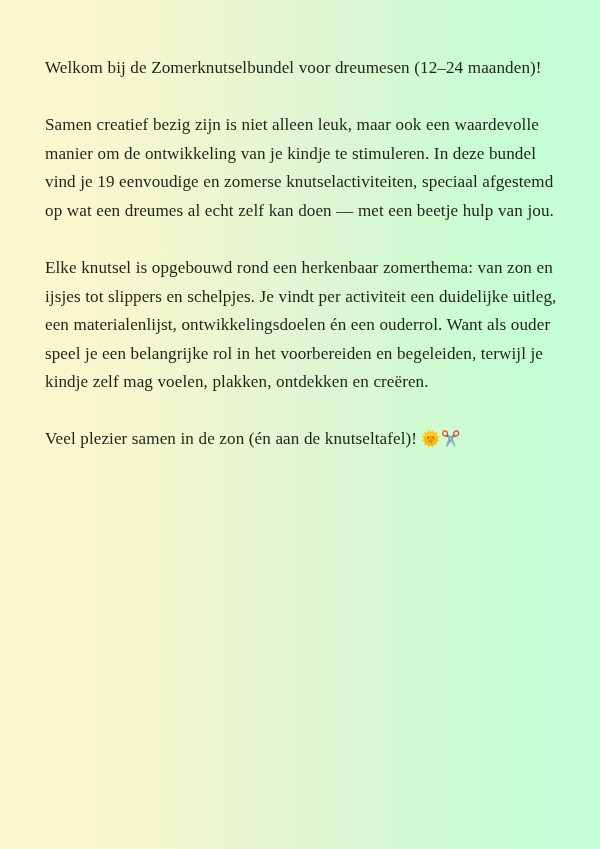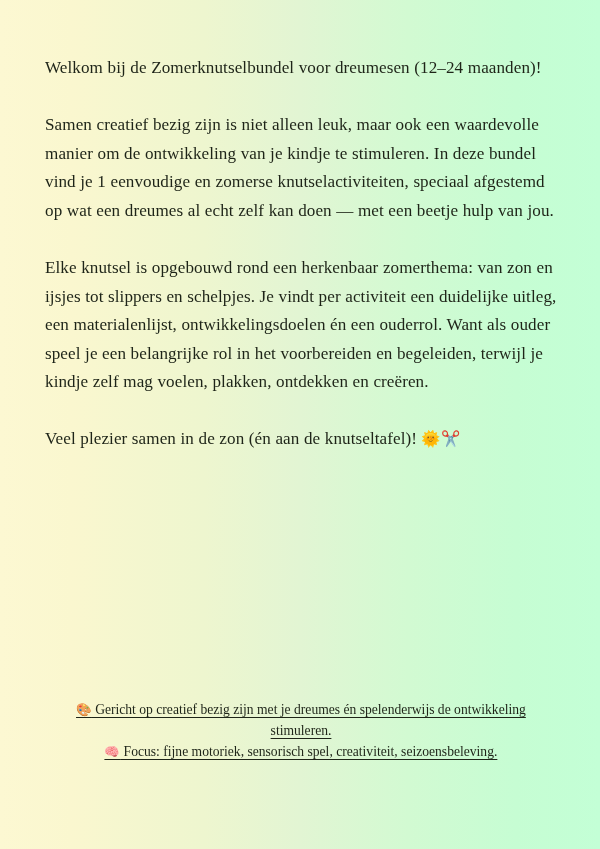--- a/index.html
+++ b/index.html
@@ -91,30 +91,28 @@
 </style>
 </head>
 <body>
 
 <div class="page">
 
   <div class="content">
 
     <p class="para">Welkom bij de Zomerknutselbundel voor dreumesen (12–24 maanden)!</p>
 
-    <p class="para"> Samen creatief bezig zijn is niet alleen leuk, maar ook een waardevolle manier om de ontwikkeling van je kindje te stimuleren. In deze bundel vind je 1 eenvoudige en zomerse knutselactiviteiten, speciaal afgestemd op wat een dreumes al echt zelf kan doen — met een beetje hulp van jou.</p>
+    <p class="para"> Samen creatief bezig zijn is niet alleen leuk, maar ook een waardevolle manier om de ontwikkeling van je kindje te stimuleren. In deze bundel vind je 19 eenvoudige en zomerse knutselactiviteiten, speciaal afgestemd op wat een dreumes al echt zelf kan doen — met een beetje hulp van jou.</p>
 
     <p class="para">Elke knutsel is opgebouwd rond een herkenbaar zomerthema: van zon en ijsjes tot slippers en schelpjes. Je vindt per activiteit een duidelijke uitleg, een materialenlijst, ontwikkelingsdoelen én een ouderrol. Want als ouder speel je een belangrijke rol in het voorbereiden en begeleiden, terwijl je kindje zelf mag voelen, plakken, ontdekken en creëren.</p>
 
 
     <p class="para"><span>Veel plezier samen in de zon (én aan de knutseltafel)! </span><span class="emoji">🌞✂️</span></p>
 
   </div>
 
   <div class="footer">
 
-    <p class="footer-line"><span class="emoji">🎨</span><span> Gericht op creatief bezig zijn met je dreumes én spelenderwijs de ontwikkeling stimuleren.</span></p>
 
-    <p class="footer-line"><span class="emoji">🧠</span><span> Focus: fijne motoriek, sensorisch spel, creativiteit, seizoensbeleving.</span></p>
 
   </div>
 
 </div>
 
 </body></html>

